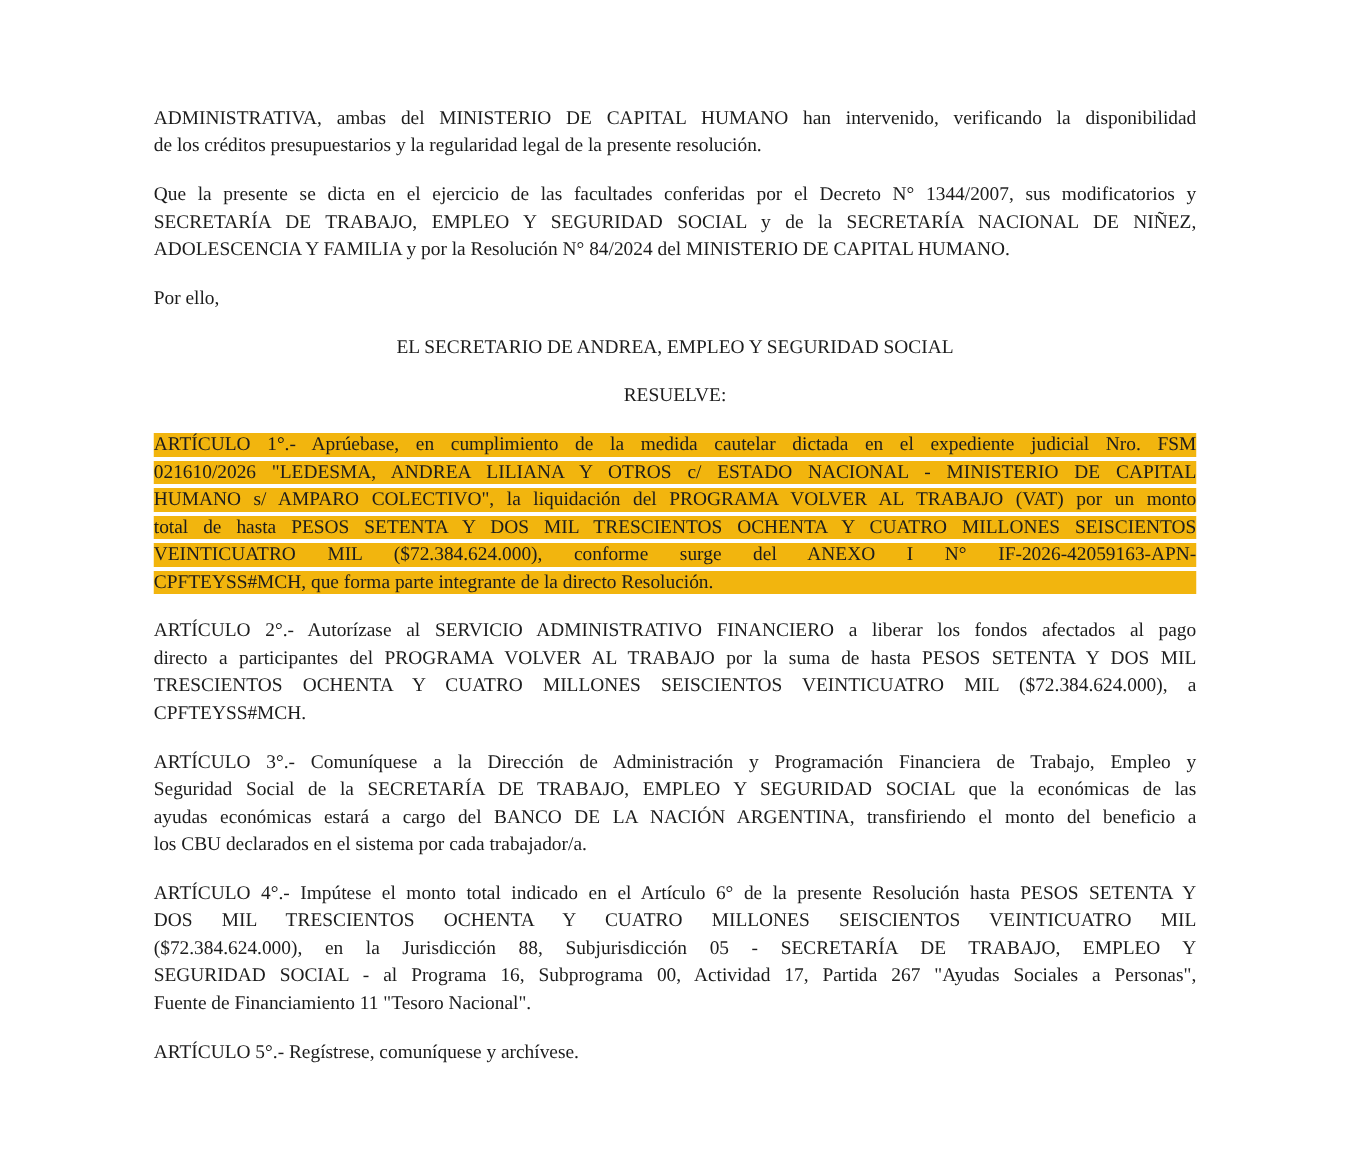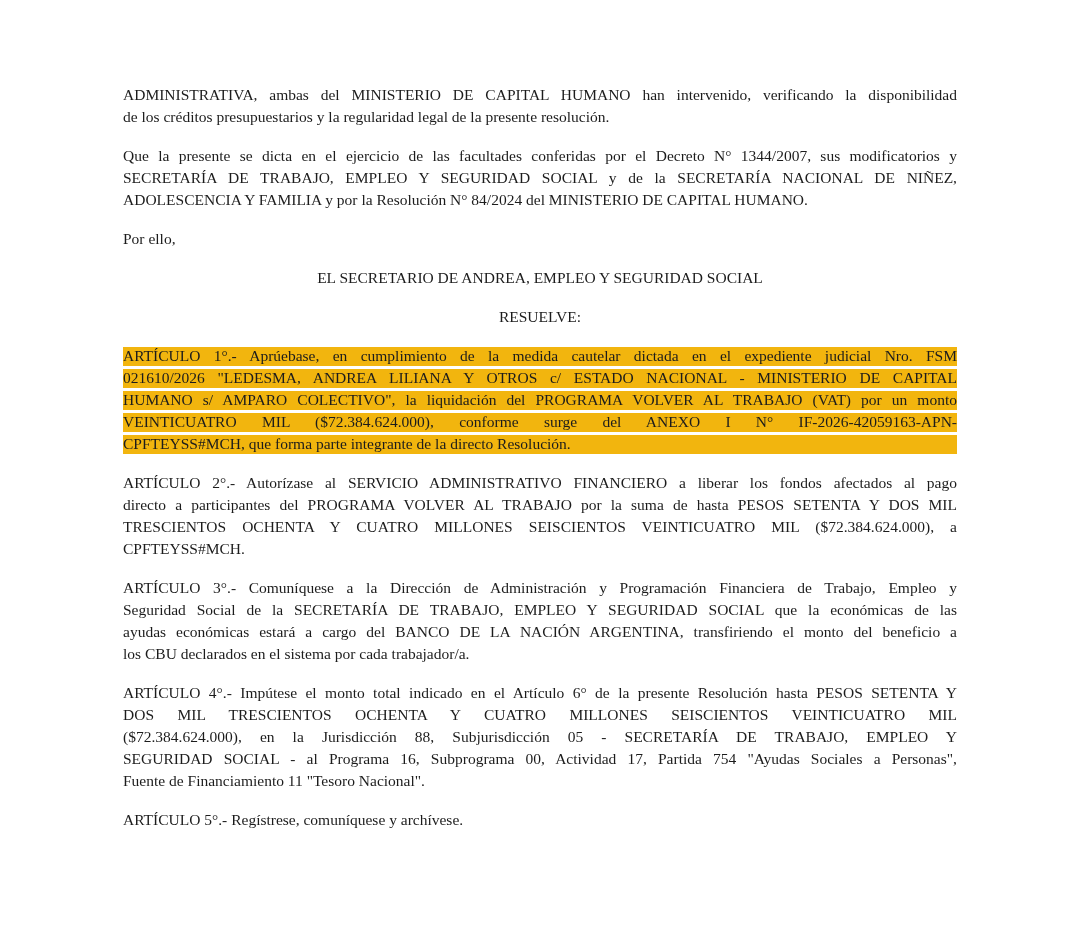--- a/index.html
+++ b/index.html
@@ -80,20 +80,21 @@
     </div>
 
     <div class="para">
       <div class="line center">RESUELVE:</div>
     </div>
 
     <div class="para hl">
       <div class="line">ARTÍCULO 1°.- Aprúebase, en cumplimiento de la medida cautelar dictada en el expediente judicial Nro. FSM</div>
       <div class="line">021610/2026 "LEDESMA, ANDREA LILIANA Y OTROS c/ ESTADO NACIONAL - MINISTERIO DE CAPITAL</div>
       <div class="line">HUMANO s/ AMPARO COLECTIVO", la liquidación del PROGRAMA VOLVER AL TRABAJO (VAT) por un monto</div>
+      <div class="line">total de hasta PESOS SETENTA Y DOS MIL TRESCIENTOS OCHENTA Y CUATRO MILLONES SEISCIENTOS</div>
       <div class="line">VEINTICUATRO MIL ($72.384.624.000), conforme surge del ANEXO I N° IF-2026-42059163-APN-</div>
       <div class="line last">CPFTEYSS#MCH, que forma parte integrante de la directo Resolución.</div>
     </div>
 
     <div class="para">
       <div class="line">ARTÍCULO 2°.- Autorízase al SERVICIO ADMINISTRATIVO FINANCIERO a liberar los fondos afectados al pago</div>
       <div class="line">directo a participantes del PROGRAMA VOLVER AL TRABAJO por la suma de hasta PESOS SETENTA Y DOS MIL</div>
       <div class="line">TRESCIENTOS OCHENTA Y CUATRO MILLONES SEISCIENTOS VEINTICUATRO MIL ($72.384.624.000), a</div>
       <div class="line last">CPFTEYSS#MCH.</div>
     </div>
@@ -102,21 +103,21 @@
       <div class="line">ARTÍCULO 3°.- Comuníquese a la Dirección de Administración y Programación Financiera de Trabajo, Empleo y</div>
       <div class="line">Seguridad Social de la SECRETARÍA DE TRABAJO, EMPLEO Y SEGURIDAD SOCIAL que la económicas de las</div>
       <div class="line">ayudas económicas estará a cargo del BANCO DE LA NACIÓN ARGENTINA, transfiriendo el monto del beneficio a</div>
       <div class="line last">los CBU declarados en el sistema por cada trabajador/a.</div>
     </div>
 
     <div class="para">
       <div class="line">ARTÍCULO 4°.- Impútese el monto total indicado en el Artículo 6° de la presente Resolución hasta PESOS SETENTA Y</div>
       <div class="line">DOS MIL TRESCIENTOS OCHENTA Y CUATRO MILLONES SEISCIENTOS VEINTICUATRO MIL</div>
       <div class="line">($72.384.624.000), en la Jurisdicción 88, Subjurisdicción 05 - SECRETARÍA DE TRABAJO, EMPLEO Y</div>
-      <div class="line">SEGURIDAD SOCIAL - al Programa 16, Subprograma 00, Actividad 17, Partida 754 "Ayudas Sociales a Personas",</div>
+      <div class="line">SEGURIDAD SOCIAL - al Programa 16, Subprograma 00, Actividad 17, Partida 267 "Ayudas Sociales a Personas",</div>
       <div class="line last">Fuente de Financiamiento 11 "Tesoro Nacional".</div>
     </div>
 
     <div class="para">
       <div class="line last">ARTÍCULO 5°.- Regístrese, comuníquese y archívese.</div>
     </div>
 
   </div>
 </div>
 

